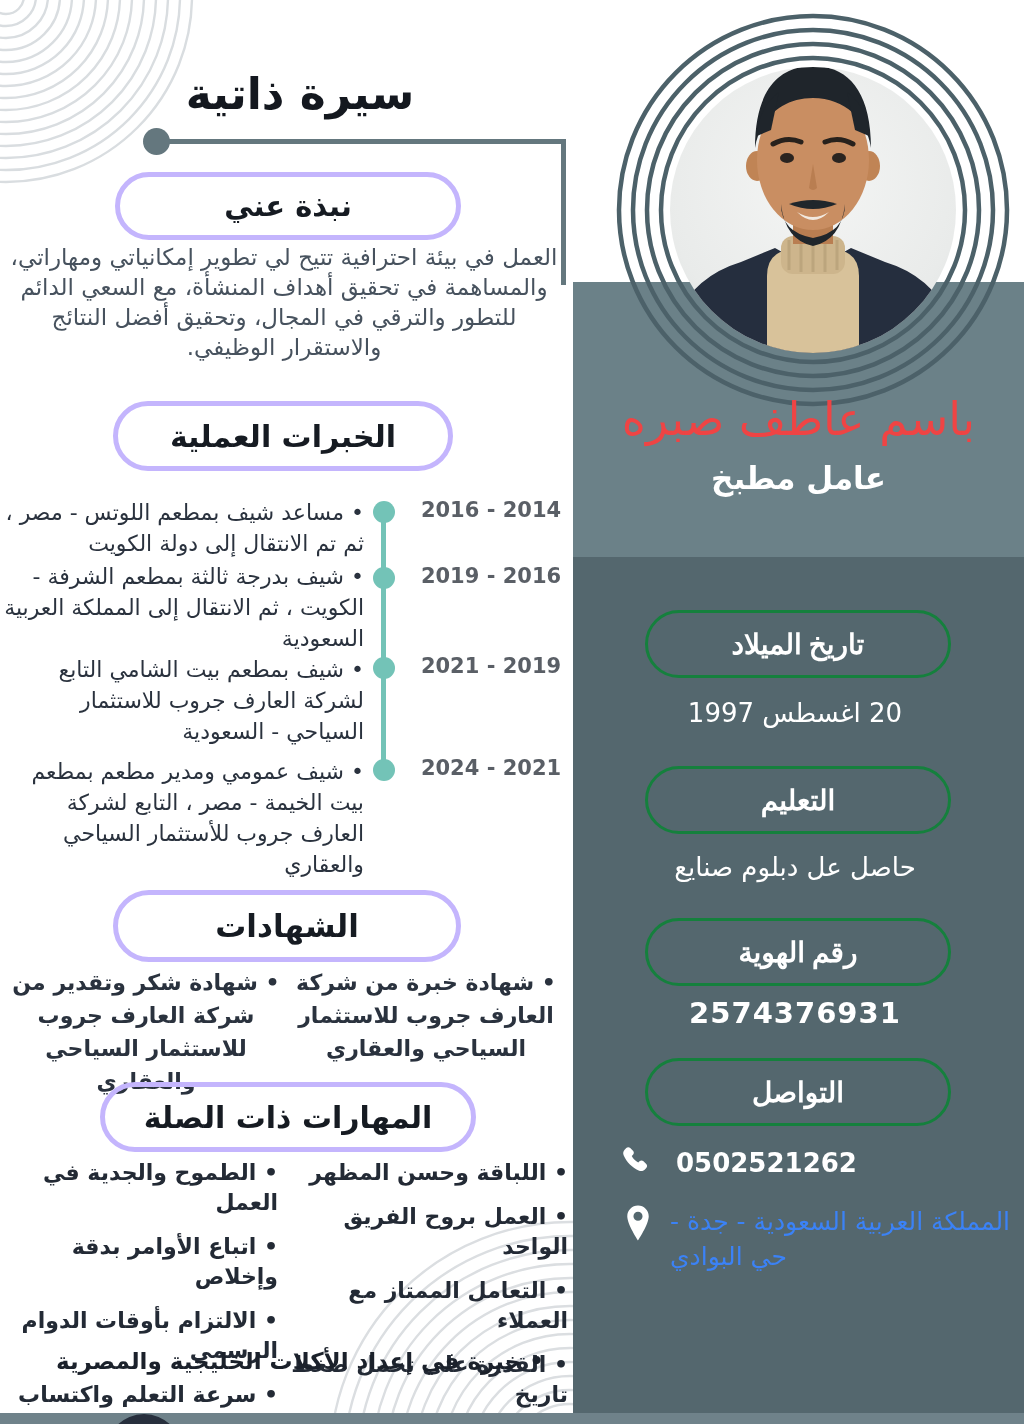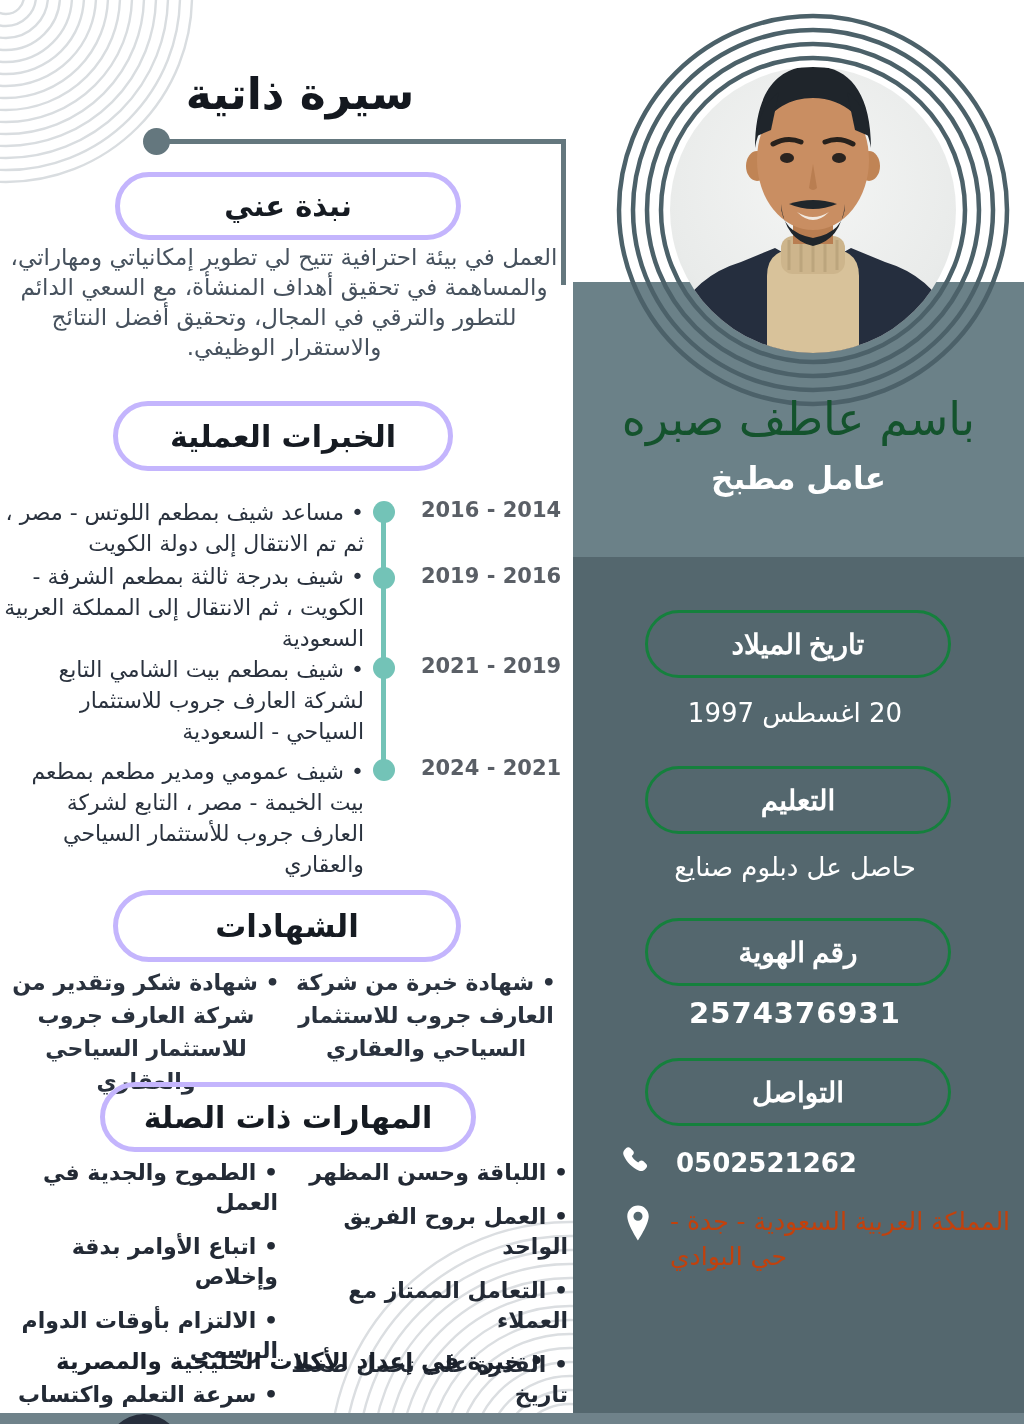--- a/index.html
+++ b/index.html
@@ -67,21 +67,21 @@
     left:40px;top:1348px;width:520px;text-align:center;direction:rtl;
     font-size:23px;font-weight:bold;color:#1b212b;z-index:2;
   }
   .skills-note::before{content:"• ";}
   
   .panel-name{left:573px;top:282px;width:451px;height:275px;background:#6b8188;z-index:2;}
   .panel-info{left:573px;top:557px;width:451px;height:867px;background:#54676e;z-index:2;}
   .avatar-svg{left:609px;top:8px;z-index:3;}
   .profile-name{
     left:593px;top:392px;width:411px;text-align:center;
-    font-size:46px;font-weight:400;color:#14532d;z-index:4;
+    font-size:46px;font-weight:400;color:#ef4444;z-index:4;
   }
   .profile-job{
     left:593px;top:460px;width:411px;text-align:center;
     font-size:31px;font-weight:bold;color:#ffffff;z-index:4;
   }
   .spill{left:645px;width:300px;height:62px;border:3px solid #15803d;border-radius:36px;
     display:flex;align-items:center;justify-content:center;
     font-size:28px;font-weight:bold;color:#ffffff;z-index:4;background:transparent;font-family:Liberation Serif, serif;}
   .spill-birth{top:610px;}
   .spill-edu{top:766px;}
@@ -89,21 +89,21 @@
   .spill-contact{top:1058px;}
   .sval{left:625px;width:340px;text-align:center;color:#ffffff;z-index:4;}
   .sval-birth{top:698px;font-size:26px;}
   .sval-edu{top:852px;font-size:26px;}
   .sval-id{top:996px;font-size:29px;font-weight:bold;letter-spacing:1px;direction:ltr;}
   .contact-row{z-index:4;display:flex;direction:ltr;align-items:flex-start;}
   .row-phone{left:622px;top:1146px;width:380px;gap:24px;}
   .row-addr{left:624px;top:1204px;width:388px;gap:18px;}
   .contact-icon{flex:0 0 auto;}
   .phone-text{font-size:26px;font-weight:bold;color:#ffffff;direction:ltr;text-align:left;padding-top:2px;}
-  .addr-text{font-size:25px;color:#c2410c;direction:rtl;text-align:left;line-height:35px;width:356px;}
+  .addr-text{font-size:25px;color:#3b82f6;direction:rtl;text-align:left;line-height:35px;width:356px;}
   
   .footer-bar{left:0;top:1413px;width:1024px;height:11px;background:#6f828a;z-index:6;}
   .footer-circle{left:106px;top:1414px;width:76px;height:76px;border-radius:50%;background:#272f3d;z-index:7;}
 </style>
 </head>
 <body>
 
 <svg class="deco" style="left:0;top:0;" width="230" height="230" viewBox="0 0 230 230">
   <g fill="none" stroke="#d9dde0" stroke-width="2.4">
     <circle cx="6" cy="-4" r="18"></circle>

